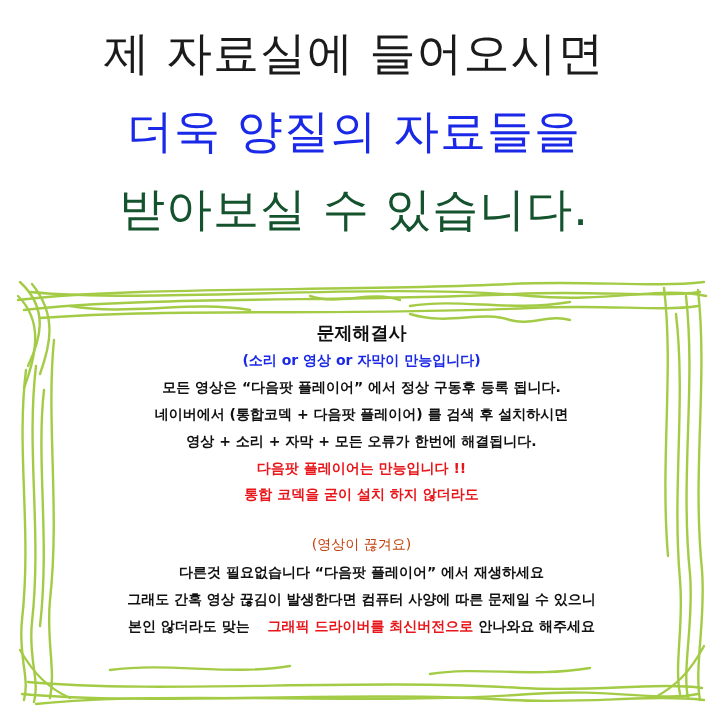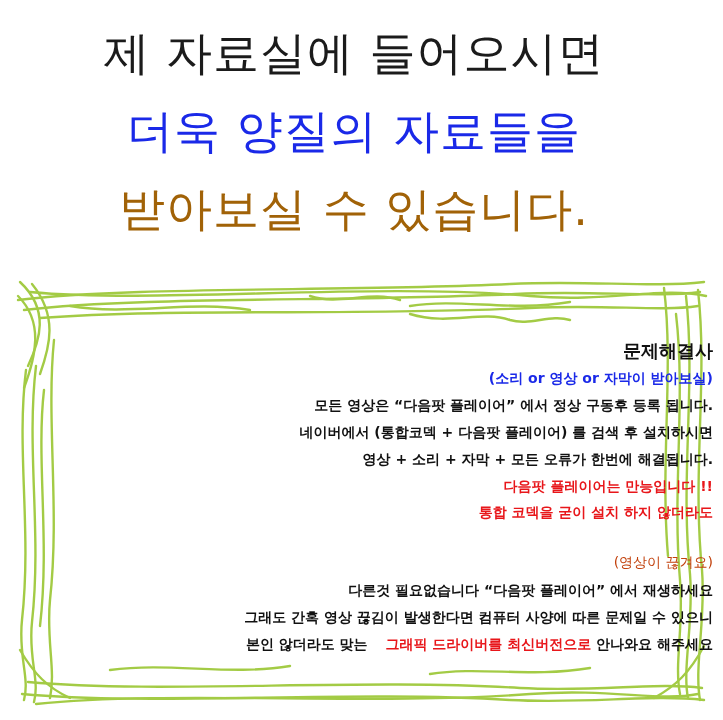--- a/index.html
+++ b/index.html
@@ -31,44 +31,44 @@
   .headline-line {
     font-family: "DejaVu Sans", sans-serif;
     font-size: 46px;
     line-height: 78px;
     font-weight: 400;
     letter-spacing: 1px;
     white-space: nowrap;
   }
   .headline-line.l1 { color: #1b1b1b; }
   .headline-line.l2 { color: #1a29e8; }
-  .headline-line.l3 { color: #a16207; }
+  .headline-line.l3 { color: #14532d; }
 
   
   .frame {
     position: absolute;
     left: 10px;
     top: 270px;
     width: 703px;
     height: 440px;
   }
   .frame svg {
     display: block;
     width: 703px;
     height: 440px;
   }
 
   
   .content {
     position: absolute;
     left: 10px;
-    top: 270px;
+    top: 252px;
     width: 703px;
     height: 440px;
-    text-align: right;
+    text-align: center;
   }
   .c-title {
     font-family: "DejaVu Sans", sans-serif;
     font-size: 18px;
     font-weight: bold;
     color: #111111;
     margin-top: 68px;
     line-height: 26px;
   }
   .c-sub {
@@ -149,21 +149,21 @@
         <path d="M300 26 C 330 36, 360 20, 390 30"></path>
         <path d="M100 400 C 160 392, 220 406, 280 396"></path>
         <path d="M420 404 C 470 396, 520 408, 580 398"></path>
       </g>
     </svg>
   </div>
 
   <div class="content">
     <div class="c-title">문제해결사</div>
 
-    <div class="c-sub">(소리 or 영상 or 자막이 받아보실)</div>
+    <div class="c-sub">(소리 or 영상 or 자막이 만능입니다)</div>
 
     <div class="c-line">모든 영상은 “다음팟 플레이어” 에서 정상 구동후 등록 됩니다.</div>
     <div class="c-line">네이버에서 (통합코덱 + 다음팟 플레이어) 를 검색 후 설치하시면</div>
     <div class="c-line">영상 + 소리 + 자막 + 모든 오류가 한번에 해결됩니다.</div>
 
     <div class="c-line red">다음팟 플레이어는 만능입니다 !!</div>
     <div class="c-line red">통합 코덱을 굳이 설치 하지 않더라도</div>
 
     <div class="c-gap"></div>
 

